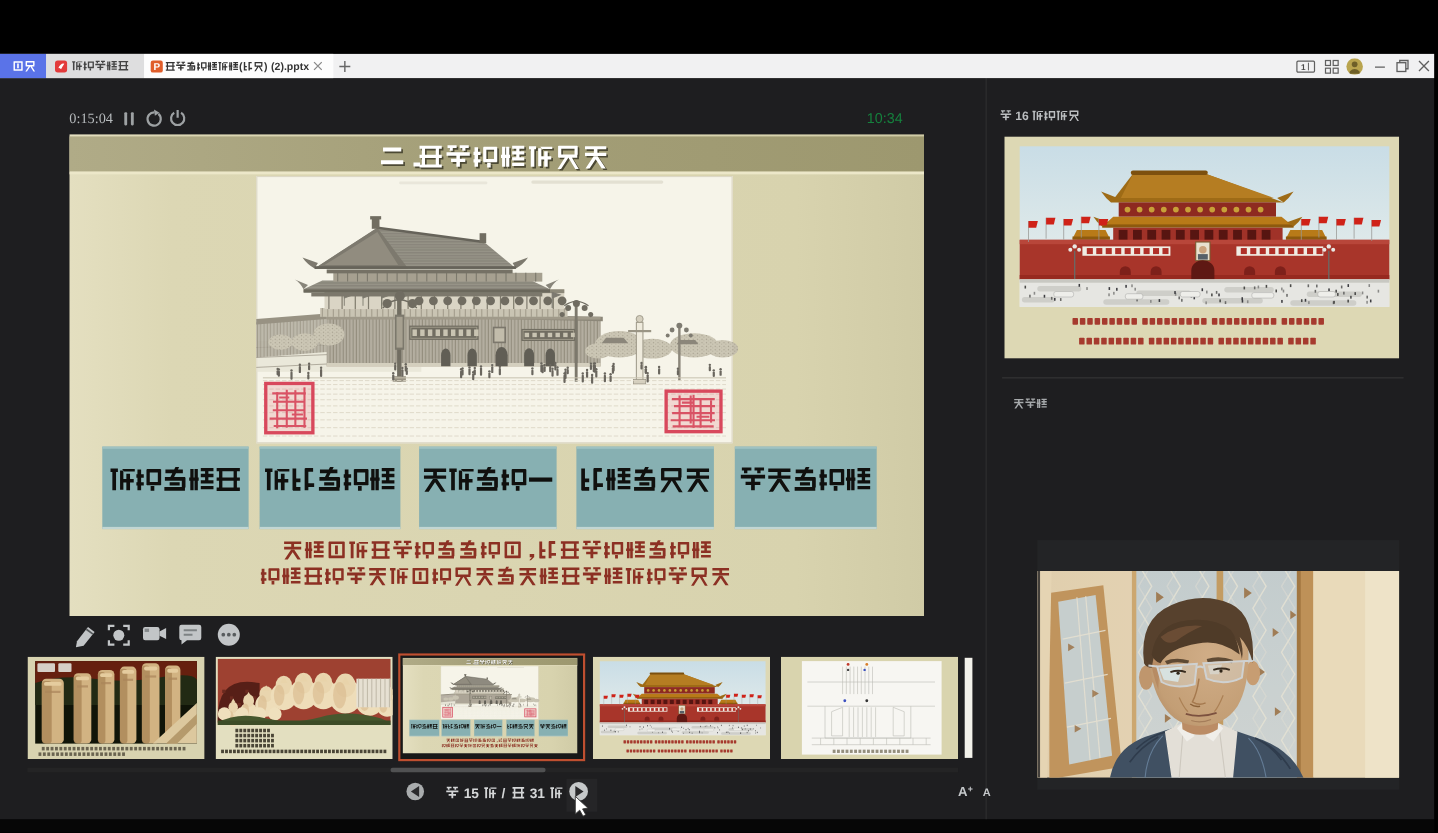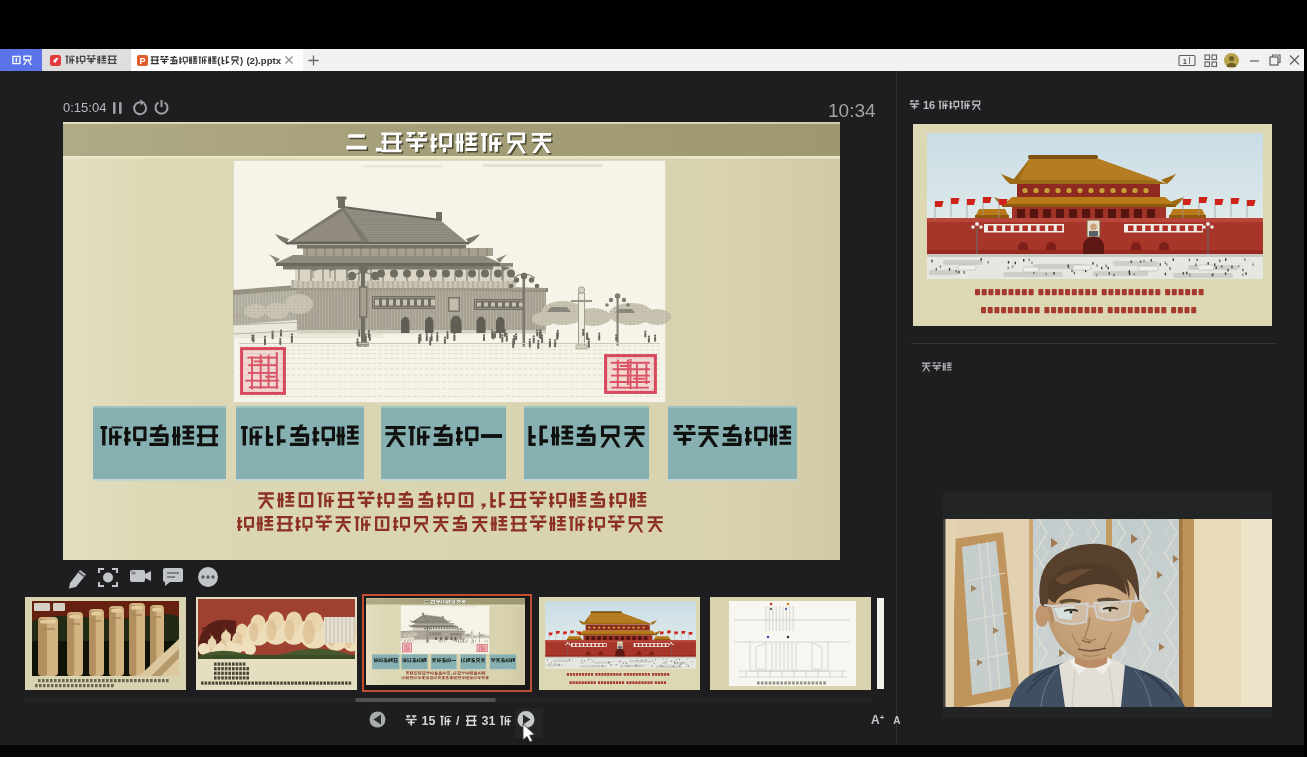--- a/index.html
+++ b/index.html
@@ -75,36 +75,36 @@
       <circle cx="53.5" cy="7.5" r="7.5" fill="#b9a44e"></circle>
       <circle cx="53.5" cy="5.5" r="2.6" fill="#6e5f28"></circle>
       <path d="M49 12 Q53.5 7.5 58 12 L58 14 L49 14 Z" fill="#6e5f28"></path>
       <g stroke="#5f5f5f" stroke-width="1.2" fill="none">
         <path d="M72 8 H81"></path>
         <rect x="92" y="4" width="8" height="8"></rect>
         <path d="M94.5 4 V2 H102 V9.5 H100"></path>
         <path d="M112 2.5 L121 11.5 M121 2.5 L112 11.5"></path>
       </g>
     </svg>
-    <div style="position:absolute;left:63px;top:100px;font-size:13px;color:#b7bbbd;font-family:Liberation Sans, sans-serif">0:15:04</div>
+    <div style="position:absolute;left:63px;top:100px;font-size:13px;color:#b7bbbd;font-family:Liberation Serif, serif">0:15:04</div>
     <svg style="position:absolute;left:110px;top:99px" width="60" height="18" viewBox="0 0 60 18">
       <g fill="#9da1a3">
         <rect x="3" y="3" width="2.6" height="12" rx="1"></rect>
         <rect x="9" y="3" width="2.6" height="12" rx="1"></rect>
       </g>
       <g fill="none" stroke="#9da1a3" stroke-width="2">
         <path d="M30.5 3.2 A6 6 0 1 0 34 4.6"></path>
         <path d="M30 0.5 L35 3.4 L30.8 6.2" fill="#9da1a3" stroke="none"></path>
       </g>
       <g fill="none" stroke="#9da1a3" stroke-width="2">
         <path d="M48.4 3.5 A6 6 0 1 0 54.6 3.5"></path>
         <path d="M51.5 1 V8"></path>
       </g>
     </svg>
-    <div style="position:absolute;left:828px;top:100px;font-size:19px;color:#a3a3a3;font-family:'Liberation Sans',sans-serif">10:34</div>
+    <div style="position:absolute;left:788px;top:100px;font-size:13px;color:#15803d;font-family:'Liberation Sans',sans-serif">10:34</div>
     <svg style="position:absolute;left:63px;top:122px" width="777" height="438" viewBox="0 0 777 438" preserveAspectRatio="none">
       <defs>
         <linearGradient id="mbg" x1="0" y1="0" x2="1" y2="0">
           <stop offset="0" stop-color="#e4dfc0"></stop>
           <stop offset="0.12" stop-color="#dcd7b4"></stop>
           <stop offset="0.85" stop-color="#d8d3ae"></stop>
           <stop offset="1" stop-color="#d0cba6"></stop>
         </linearGradient>
         <linearGradient id="mtb" x1="0" y1="0" x2="1" y2="0">
           <stop offset="0" stop-color="#b0ab87"></stop>

